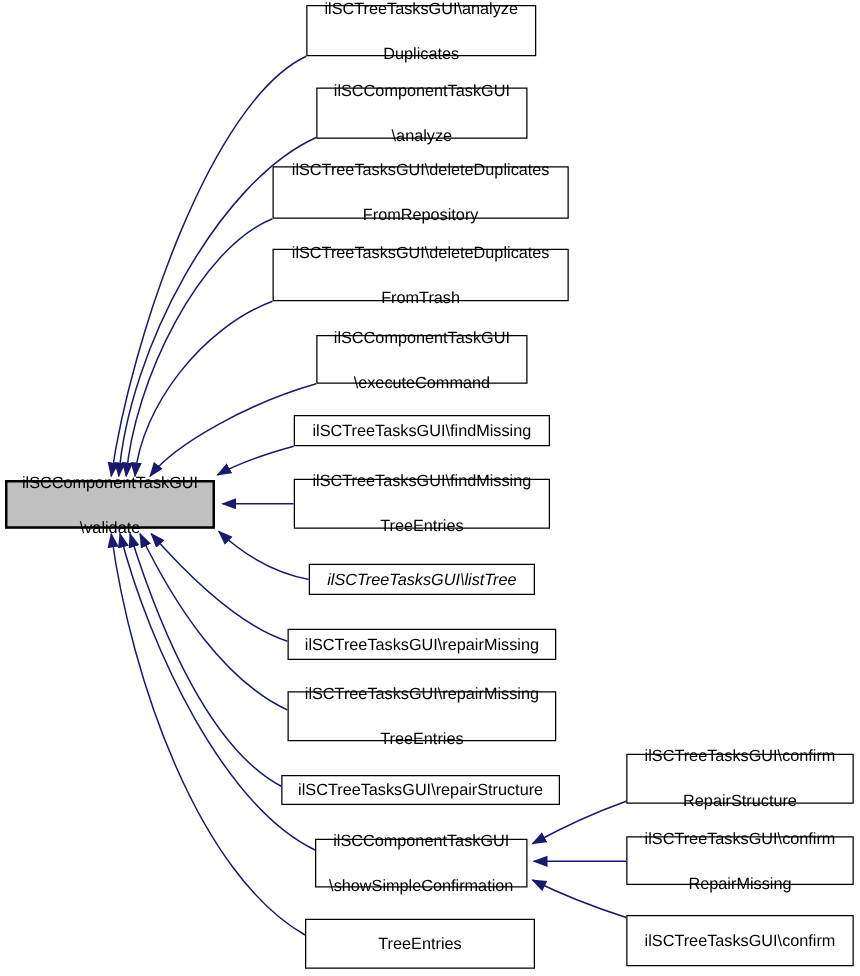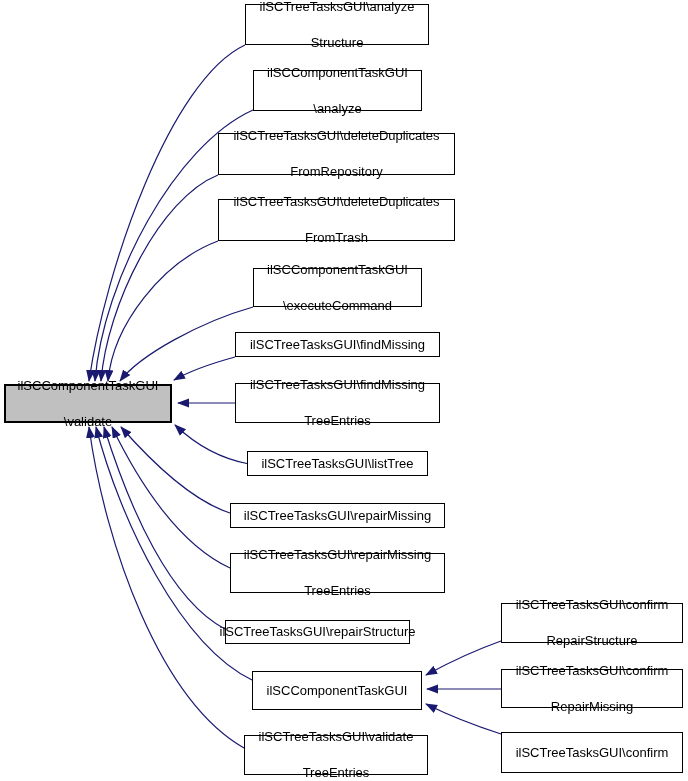--- a/index.html
+++ b/index.html
@@ -84,21 +84,21 @@
         <path class="edge" d="M501,734 C470,724 448,715 426,704" marker-end="url(#arrowhead)"></path>
       </g>
   </svg>
   <div id="nodes-layer">
       <div class="node central" style="left: 4px; top: 384px; width: 168px; height: 39px;">
         <div class="node-line">ilSCComponentTaskGUI</div>
         <div class="node-line">\validate</div>
       </div>
       <div class="node" style="left: 245px; top: 4px; width: 184px; height: 41px;">
         <div class="node-line">ilSCTreeTasksGUI\analyze</div>
-        <div class="node-line">Structure</div>
+        <div class="node-line">Duplicates</div>
       </div>
       <div class="node" style="left: 253px; top: 70px; width: 169px; height: 41px;">
         <div class="node-line">ilSCComponentTaskGUI</div>
         <div class="node-line">\analyze</div>
       </div>
       <div class="node" style="left: 218px; top: 133px; width: 237px; height: 42px;">
         <div class="node-line">ilSCTreeTasksGUI\deleteDuplicates</div>
         <div class="node-line">FromRepository</div>
       </div>
       <div class="node" style="left: 218px; top: 199px; width: 237px; height: 42px;">
@@ -109,38 +109,38 @@
         <div class="node-line">ilSCComponentTaskGUI</div>
         <div class="node-line">\executeCommand</div>
       </div>
       <div class="node" style="left: 235px; top: 332px; width: 205px; height: 25px;">
         <div class="node-line">ilSCTreeTasksGUI\findMissing</div>
       </div>
       <div class="node" style="left: 235px; top: 383px; width: 205px; height: 40px;">
         <div class="node-line">ilSCTreeTasksGUI\findMissing</div>
         <div class="node-line">TreeEntries</div>
       </div>
-      <div class="node" style="left: 247px; top: 451px; width: 181px; height: 25px;">
+      <div class="node" style="left: 247px; top: 451px; width: 181px; height: 25px; font-style: italic;">
         <div class="node-line">ilSCTreeTasksGUI\listTree</div>
       </div>
       <div class="node" style="left: 230px; top: 503px; width: 215px; height: 25px;">
         <div class="node-line">ilSCTreeTasksGUI\repairMissing</div>
       </div>
       <div class="node" style="left: 230px; top: 553px; width: 215px; height: 40px;">
         <div class="node-line">ilSCTreeTasksGUI\repairMissing</div>
         <div class="node-line">TreeEntries</div>
       </div>
-      <div class="node" style="left: 225px; top: 620px; width: 185px; height: 24px;">
+      <div class="node" style="left: 225px; top: 620px; width: 223px; height: 24px;">
         <div class="node-line">ilSCTreeTasksGUI\repairStructure</div>
       </div>
       <div class="node" style="left: 252px; top: 671px; width: 170px; height: 39px;">
         <div class="node-line">ilSCComponentTaskGUI</div>
+        <div class="node-line">\showSimpleConfirmation</div>
       </div>
       <div class="node" style="left: 244px; top: 735px; width: 184px; height: 40px;">
-        <div class="node-line">ilSCTreeTasksGUI\validate</div>
         <div class="node-line">TreeEntries</div>
       </div>
       <div class="node" style="left: 501px; top: 603px; width: 182px; height: 40px;">
         <div class="node-line">ilSCTreeTasksGUI\confirm</div>
         <div class="node-line">RepairStructure</div>
       </div>
       <div class="node" style="left: 501px; top: 669px; width: 182px; height: 39px;">
         <div class="node-line">ilSCTreeTasksGUI\confirm</div>
         <div class="node-line">RepairMissing</div>
       </div>

